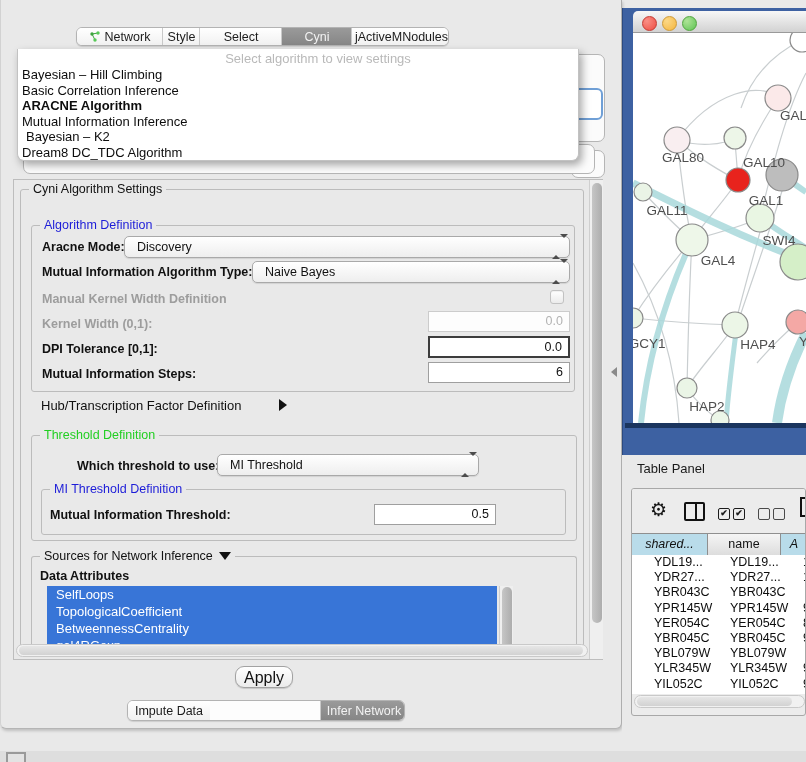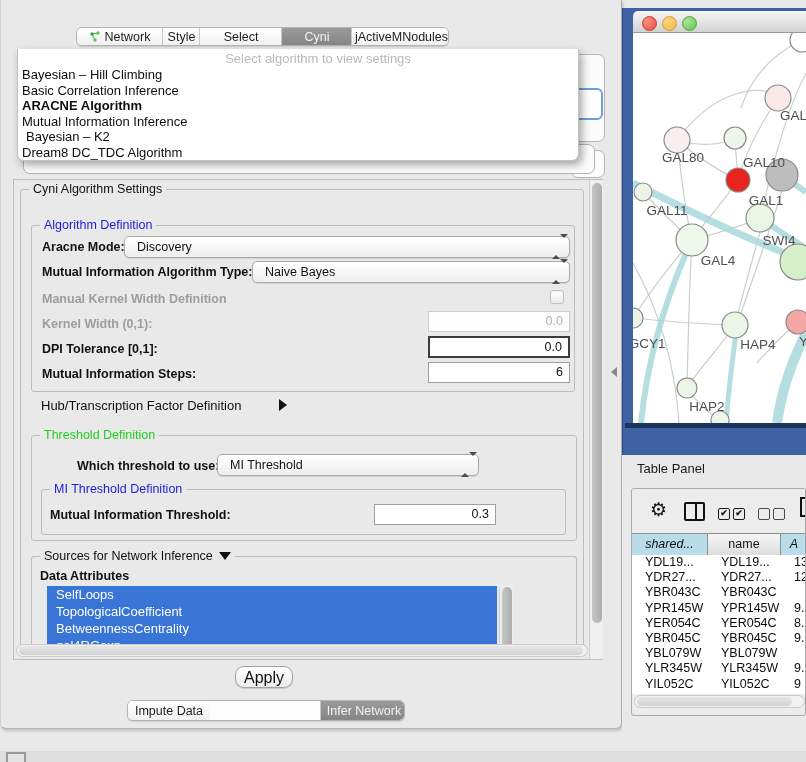--- a/index.html
+++ b/index.html
@@ -78,21 +78,21 @@
   .tp{left:622px;top:455px;width:184px;height:307px;background:#e9e9e9;}
   .tp-title{left:15px;top:6px;font-size:13px;color:#1a1a1a;}
   .tp-inner{left:9px;top:33px;width:175px;height:228px;border:1px solid #a8a8a8;border-radius:3px;
       background:#ececec;overflow:hidden;}
   .ticon{position:absolute;color:#141414;}
   .th{position:absolute;top:0;height:21px;line-height:21px;text-align:center;font-size:12.5px;color:#111;
       border-right:1px solid #8f8f8f;border-top:1px solid #8f8f8f;border-bottom:1px solid #8f8f8f;}
   .th.blue{background:#b9dcea;font-style:italic;}
   .th.gray{background:linear-gradient(#f5f5f5,#dddddd);}
   .trow{position:absolute;left:0;width:100%;height:15.2px;line-height:15.2px;font-size:12.5px;color:#0d0d0d;background:#ffffff;}
-  .tcell{position:absolute;top:0;height:100%;padding-left:13px;white-space:nowrap;overflow:hidden;}
+  .tcell{position:absolute;top:0;height:100%;padding-left:22px;white-space:nowrap;overflow:hidden;}
   .chkico{display:inline-block;width:10px;height:10px;border:1.5px solid #1b1b1b;border-radius:2px;
       font-size:9px;line-height:9px;font-weight:bold;color:#1b1b1b;text-align:center;vertical-align:middle;margin-right:3px;}
   .colico{display:inline-block;width:17px;height:15px;border:2px solid #111;border-radius:2px;position:relative;}
   .colico:after{content:"";position:absolute;left:50%;top:0;width:2px;height:100%;background:#111;}
   .splitter-arrow{width:0;height:0;border-top:5px solid transparent;border-bottom:5px solid transparent;border-right:6px solid #8a8a8a;}
   .bottom-strip{left:0;top:751px;width:806px;height:11px;background:#dedede;}
   .mini-icon{left:6px;top:752px;width:20px;height:14px;border:2px solid #9a9a9a;background:#e3e3e3;}
 </style>
 </head>
 <body>
@@ -171,21 +171,21 @@
 
         <span class="abs field-label" style="left:45px;top:23px;">Which threshold to use:</span>
         <div class="abs combo" style="left:185px;top:18px;width:262px;height:22px;">
           <span class="ctext">MI Threshold</span>
           <span class="arrows"><span class="arr-up"></span><span class="arr-dn"></span></span>
         </div>
 
         <div class="abs group" style="left:9px;top:53px;width:525px;height:46px;">
           <span class="group-label" style="color:#1c1cd8;">MI Threshold Definition</span>
           <span class="abs field-label" style="left:8px;top:18px;">Mutual Information Threshold:</span>
-          <div class="abs tfield" style="left:332px;top:14px;width:122px;height:21px;line-height:19px;">0.3</div>
+          <div class="abs tfield" style="left:332px;top:14px;width:122px;height:21px;line-height:19px;">0.5</div>
         </div>
       </div>
 
       <div class="abs group" style="left:10px;top:366px;width:546px;height:92px;border-bottom:none;border-radius:3px 3px 0 0;">
         <span class="group-label" style="color:#111;"><span>Sources for Network Inference</span><span class="tri-down" style="border-top-color:#111;"></span></span>
         <span class="abs field-label" style="left:8px;top:12px;">Data Attributes</span>
         <div class="abs attr-list" id="attr-list" style="left:15px;top:29px;width:450px;height:68px;">
             <div class="attr-item">SelfLoops</div>
             <div class="attr-item">TopologicalCoefficient</div>
             <div class="attr-item">BetweennessCentrality</div>

